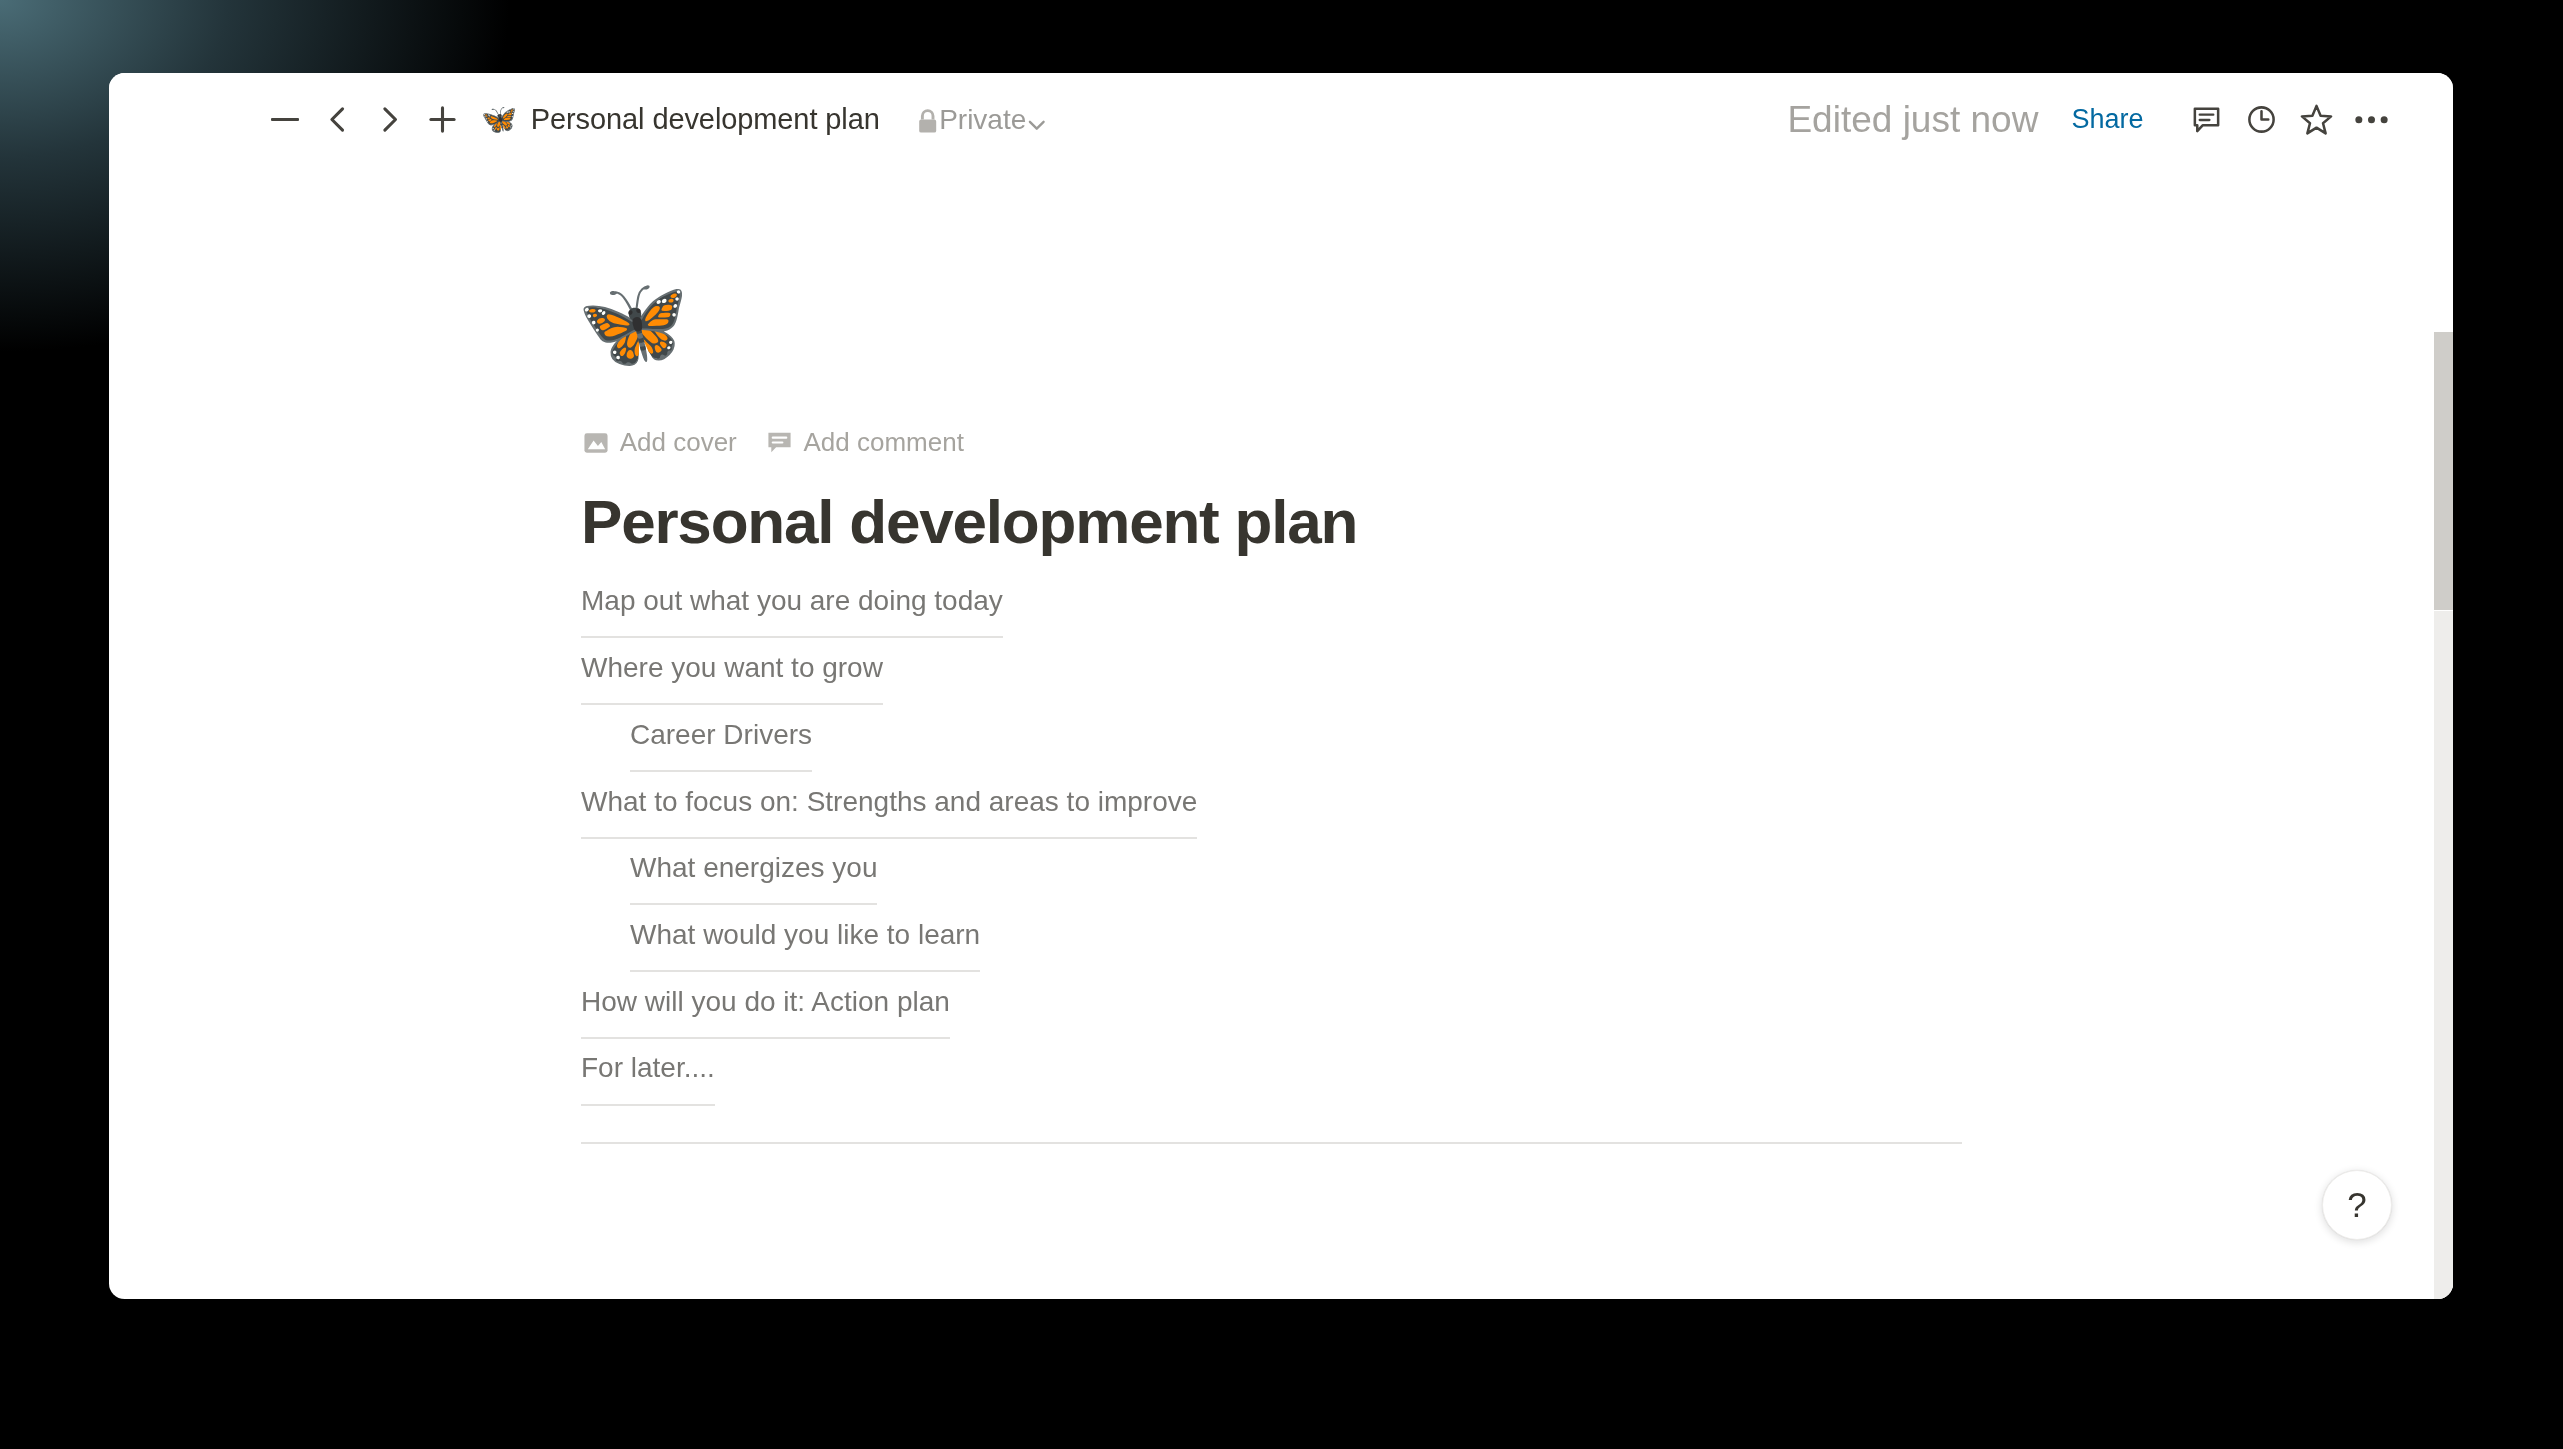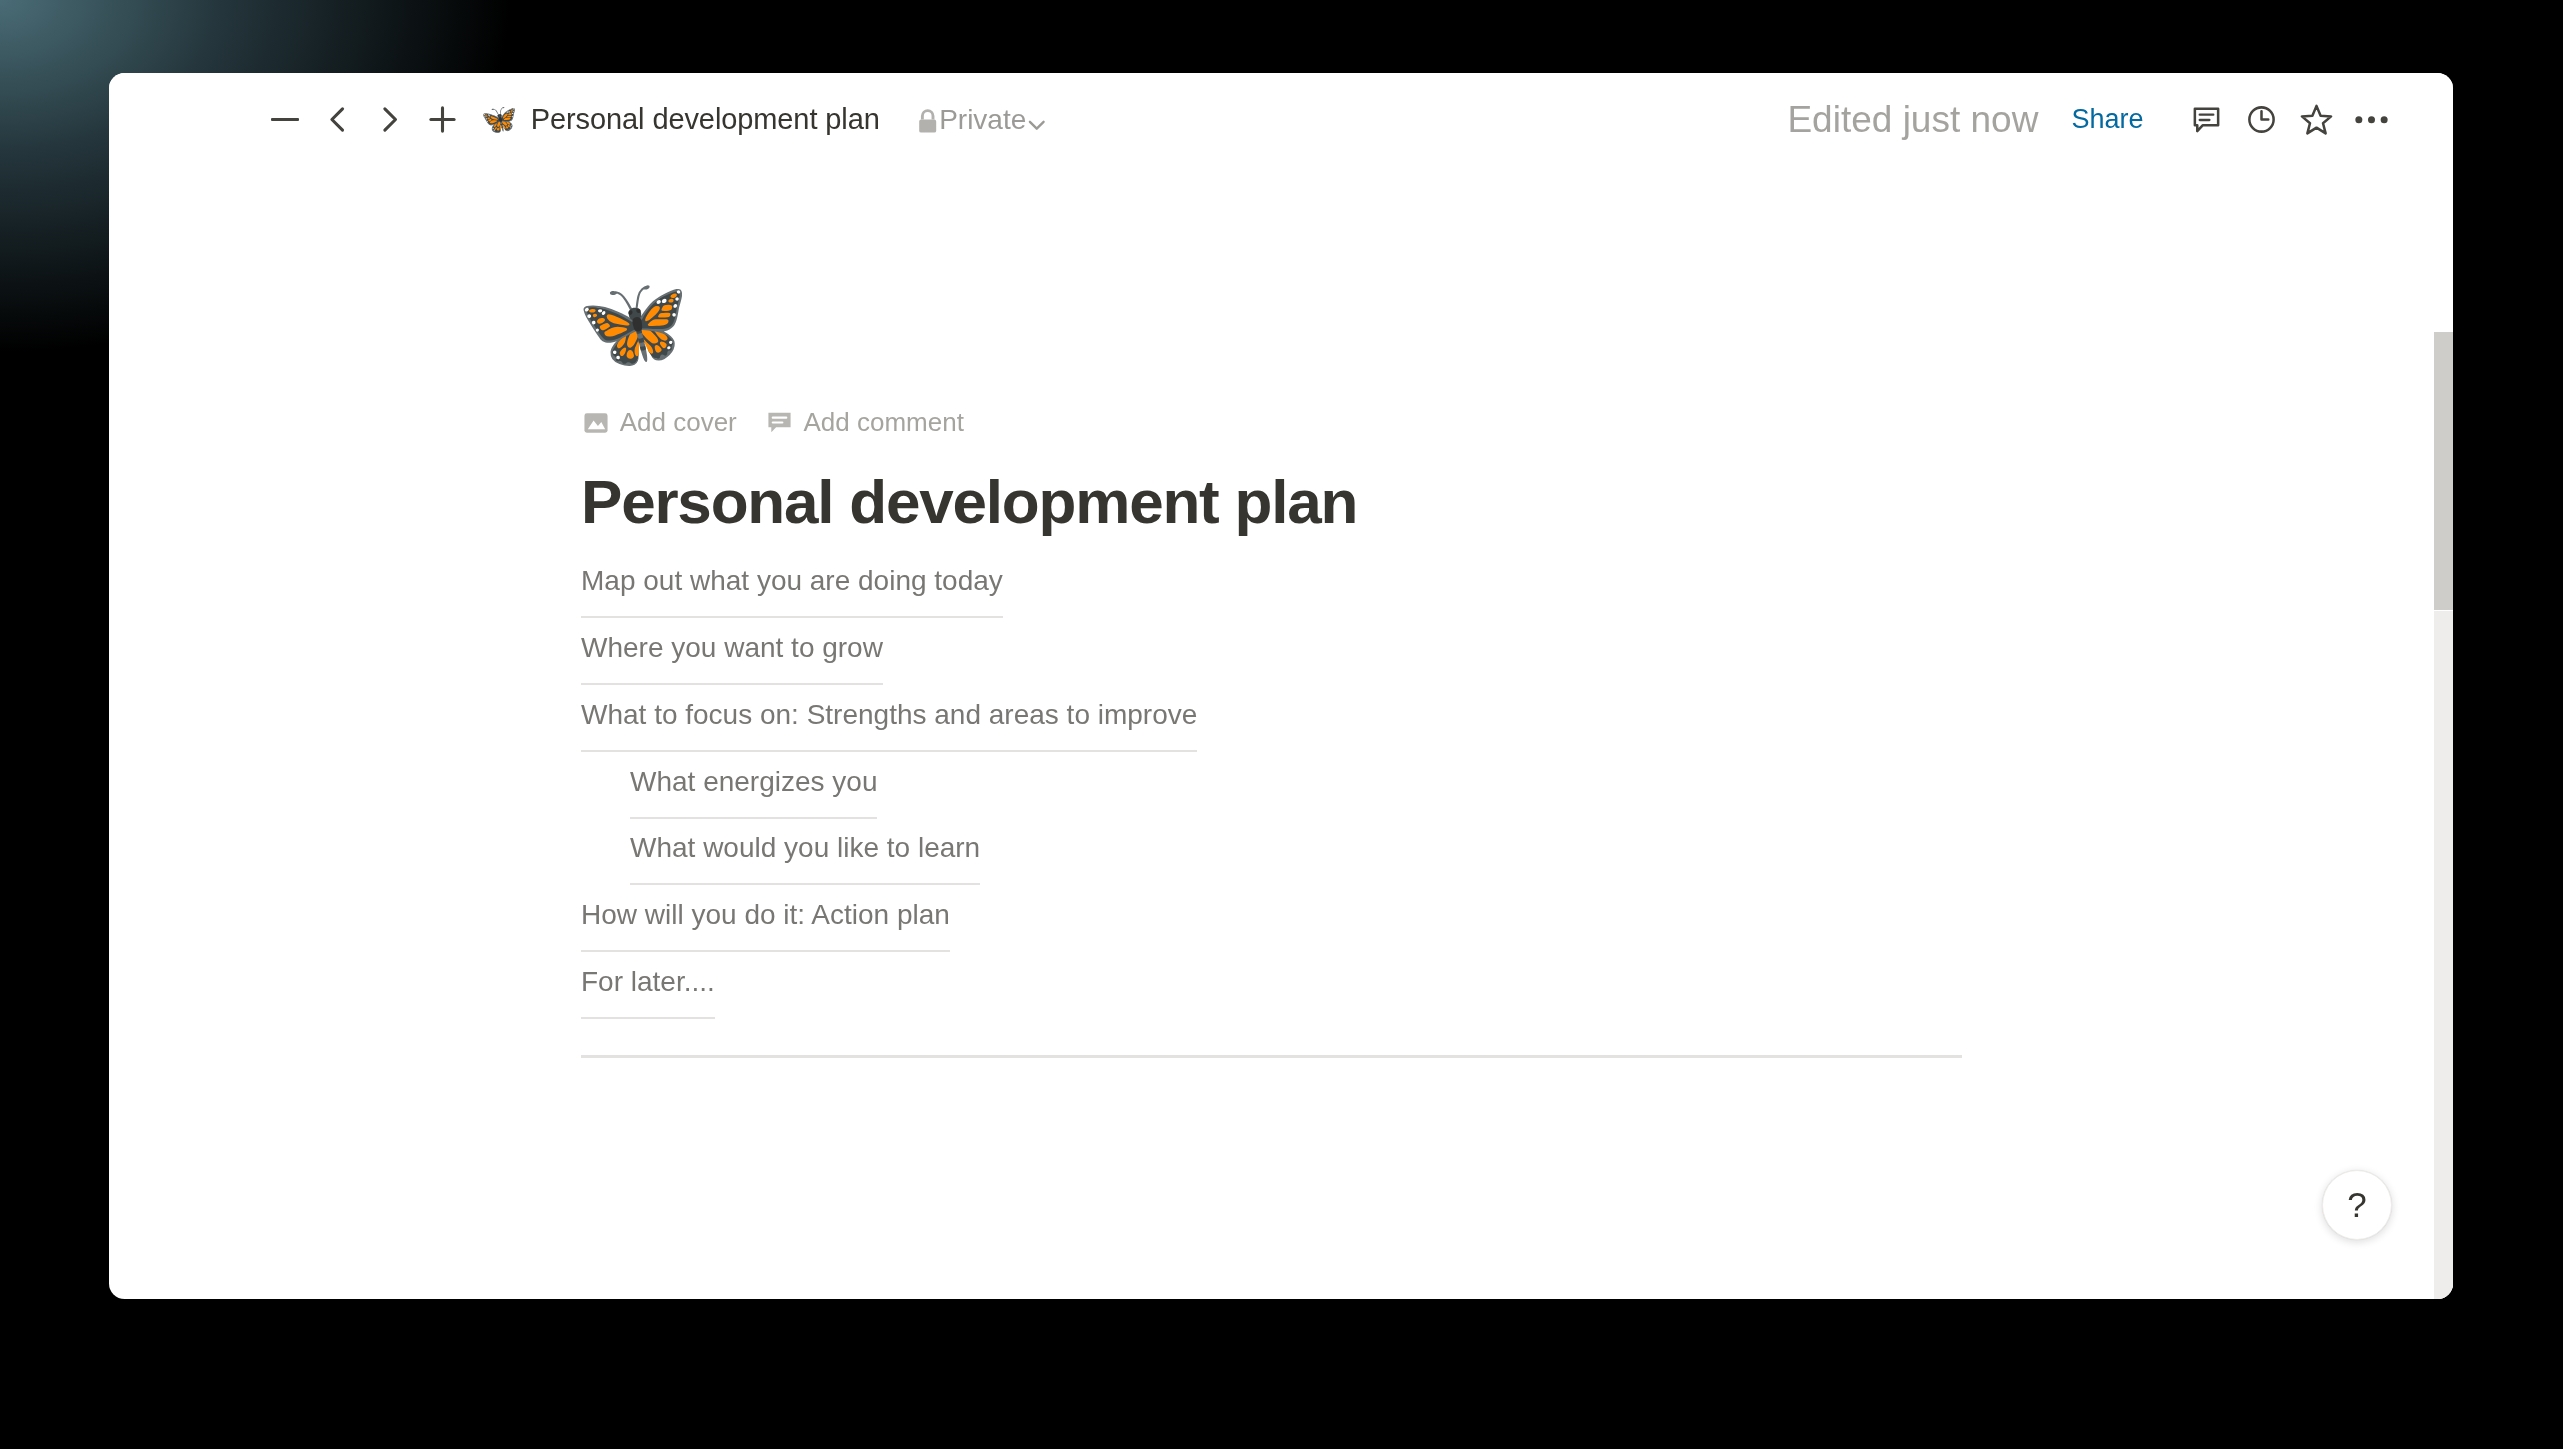--- a/index.html
+++ b/index.html
@@ -146,21 +146,21 @@
     margin-left: -3.9px;
     display: block;
     cursor: pointer;
     width: 98px;
   }
 
   .page-actions {
     display: flex;
     align-items: center;
     gap: 29px;
-    margin-top: 39px;
+    margin-top: 59px;
     margin-left: 2px;
   }
   .pa-item {
     display: flex;
     align-items: center;
     gap: 10.7px;
     color: #a6a49f;
     font-size: 26px;
     cursor: pointer;
     white-space: nowrap;
@@ -366,20 +366,23 @@
 
         <h1 id="page-title">Personal development plan</h1>
 
         <div id="links">
           <div class="link-row">
             <a>Map out what you are doing today</a>
           </div>
           <div class="link-row">
             <a>Where you want to grow</a>
           </div>
+          <div class="link-row indent">
+            <a>Career Drivers</a>
+          </div>
           <div class="link-row">
             <a>What to focus on: Strengths and areas to improve</a>
           </div>
           <div class="link-row indent">
             <a>What energizes you</a>
           </div>
           <div class="link-row indent">
             <a>What would you like to learn</a>
           </div>
           <div class="link-row">

